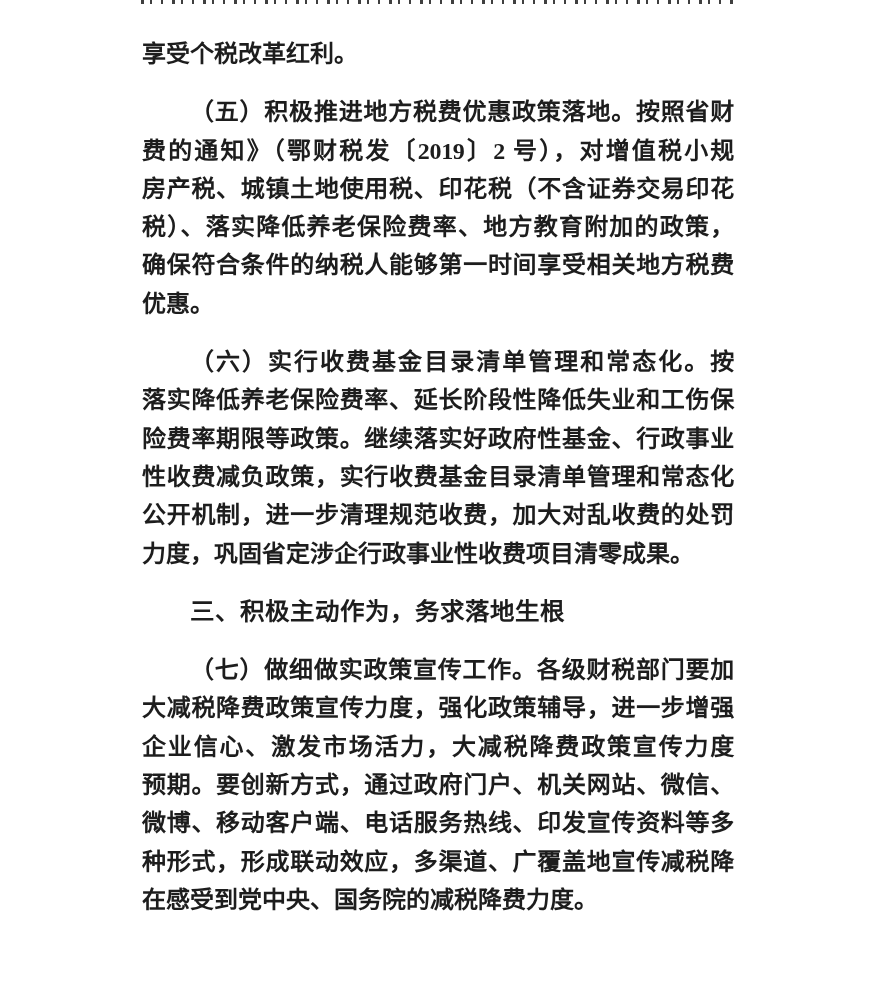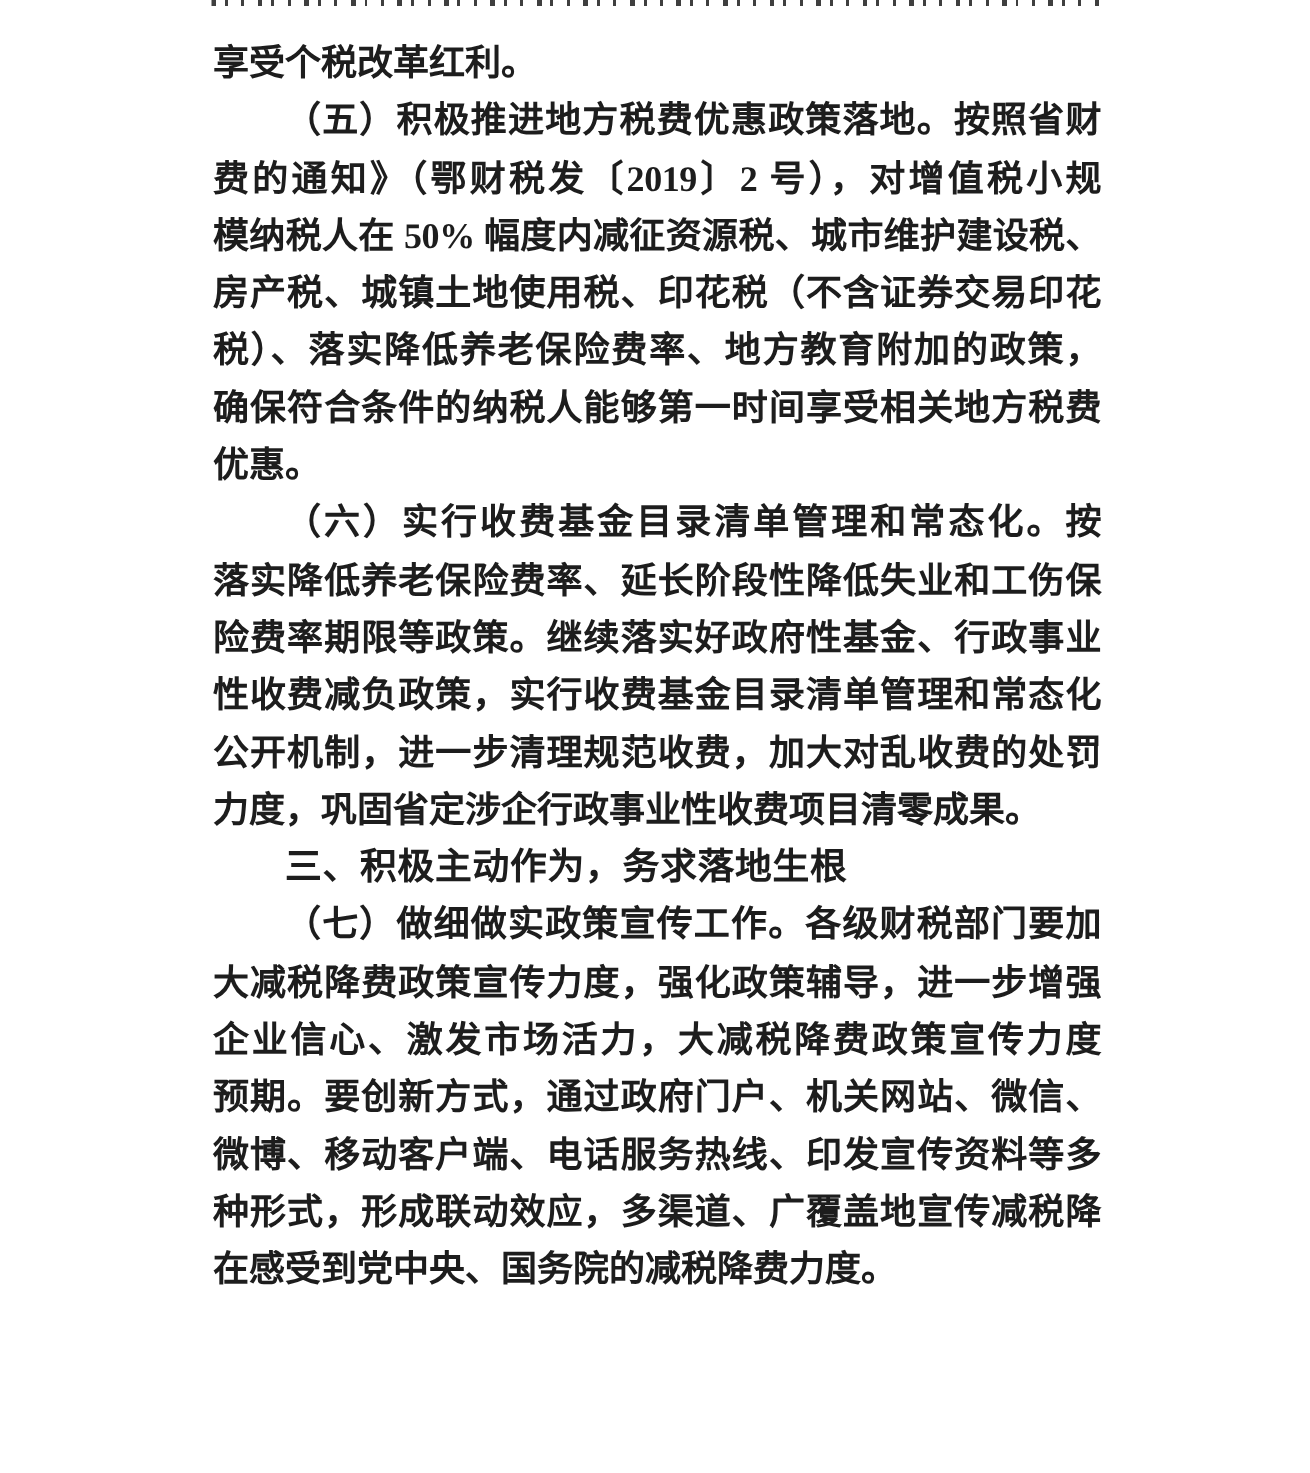--- a/index.html
+++ b/index.html
@@ -27,60 +27,60 @@
       var(--ink, #1d1d1d) 9px 11px,
       transparent 11px 20px,
       var(--ink, #1d1d1d) 20px 22px,
       transparent 22px 31px
     );
     opacity: 0.85;
   }
   .doc {
     position: absolute;
     left: 142px;
-    top: 24px;
+    top: 35px;
     width: 592px;
     color: var(--ink, #1d1d1d);
     font-family: "Liberation Serif", "DejaVu Serif", serif;
     font-size: 24px;
     font-weight: 600;
     line-height: 38.3px;
   }
   .line {
     height: 38.3px;
     white-space: nowrap;
   }
   .just {
     white-space: normal;
     text-align: justify;
     text-align-last: justify;
     letter-spacing: -0.3px;
   }
   .indent {
     text-indent: 48px;
+    margin-top: 20px;
   }
   .heading {
     font-family: "Liberation Sans", "DejaVu Sans", sans-serif;
     font-weight: 700;
     font-size: 24.5px;
     letter-spacing: 0.5px;
   }
 </style>
 </head>
 <body>
 
 <div class="page">
 
   <div class="crop-remnant"></div>
 
   <div class="doc">
     <div class="line">享受个税改革红利。</div>
     <div class="line just indent">（五）积极推进地方税费优惠政策落地。按照省财</div>
     <div class="line just">费的通知》（鄂财税发〔2019〕2 号），对增值税小规</div>
-    <div class="line just">模纳税人在 50% 幅度内减征资源税、城市维护建设税、</div>
     <div class="line just">房产税、城镇土地使用税、印花税（不含证券交易印花</div>
     <div class="line just">税）、落实降低养老保险费率、地方教育附加的政策，</div>
     <div class="line just">确保符合条件的纳税人能够第一时间享受相关地方税费</div>
     <div class="line">优惠。</div>
     <div class="line just indent">（六）实行收费基金目录清单管理和常态化。按</div>
     <div class="line just">落实降低养老保险费率、延长阶段性降低失业和工伤保</div>
     <div class="line just">险费率期限等政策。继续落实好政府性基金、行政事业</div>
     <div class="line just">性收费减负政策，实行收费基金目录清单管理和常态化</div>
     <div class="line just">公开机制，进一步清理规范收费，加大对乱收费的处罚</div>
     <div class="line">力度，巩固省定涉企行政事业性收费项目清零成果。</div>

